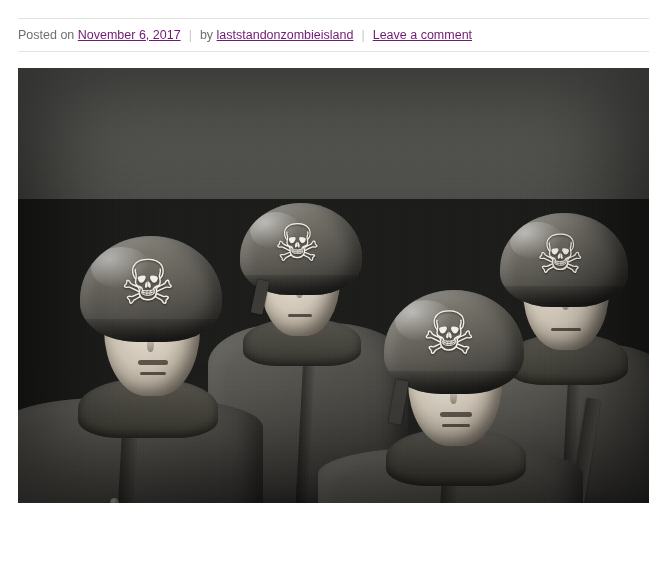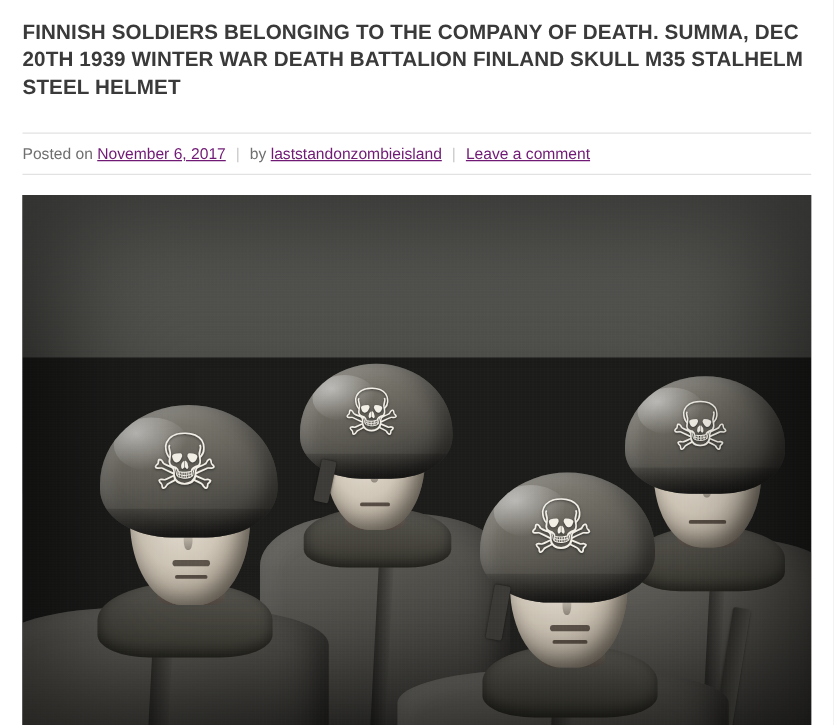--- a/index.html
+++ b/index.html
@@ -236,21 +236,20 @@
     background: rgba(240,240,238,.85);
   }
   .wm-mark::before { left: 5px; top: -1px; width: 3px; height: 7px; }
   .wm-mark::after  { left: 5px; bottom: -1px; width: 3px; height: 7px; }
 </style>
 </head>
 <body>
 
 <div class="page">
 
-  <h1 class="post-title">FINNISH SOLDIERS BELONGING TO THE COMPANY OF DEATH. SUMMA, DEC 20TH 1939 WINTER WAR DEATH BATTALION FINLAND SKULL M35 STALHELM STEEL HELMET</h1>
 
   <div class="meta-bar">
     <span class="seg">Posted on</span>
     <span>&nbsp;</span>
     <a class="seg" href="#">November 6, 2017</a>
     <span class="meta-sep">|</span>
     <span class="seg">by</span>
     <span>&nbsp;</span>
     <a class="seg" href="#">laststandonzombieisland</a>
     <span class="meta-sep">|</span>

